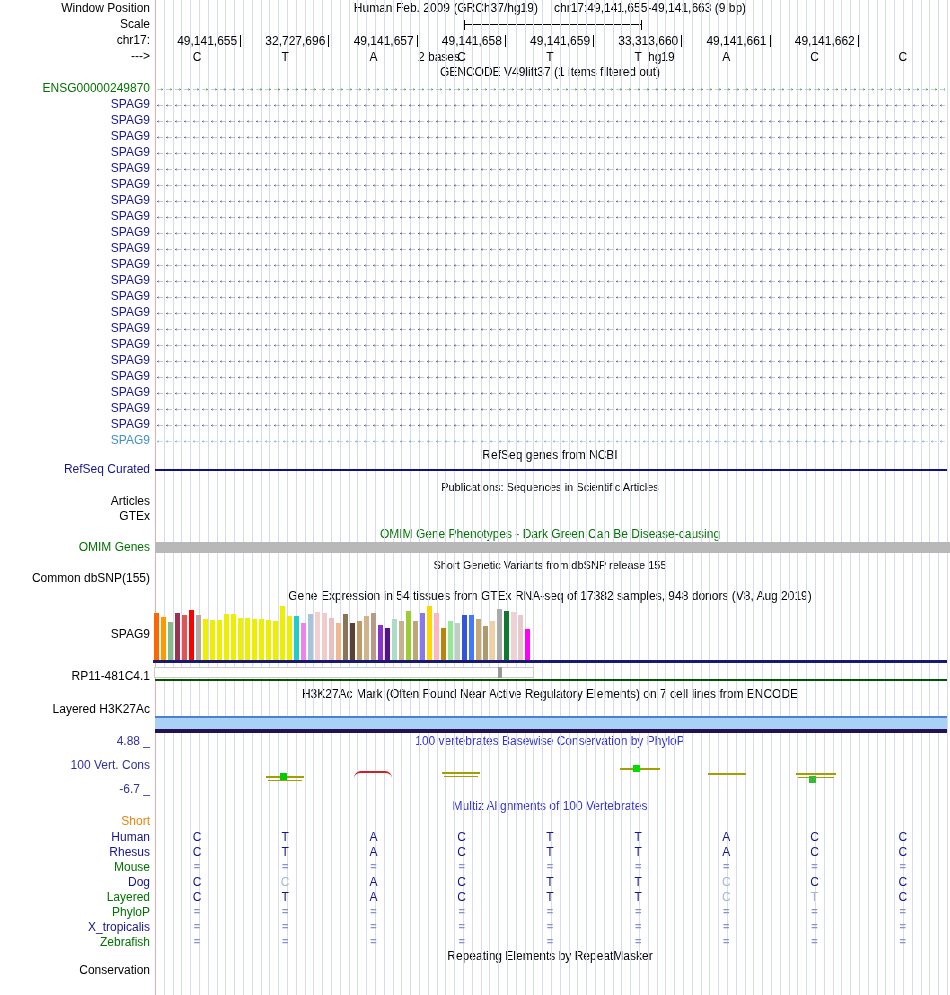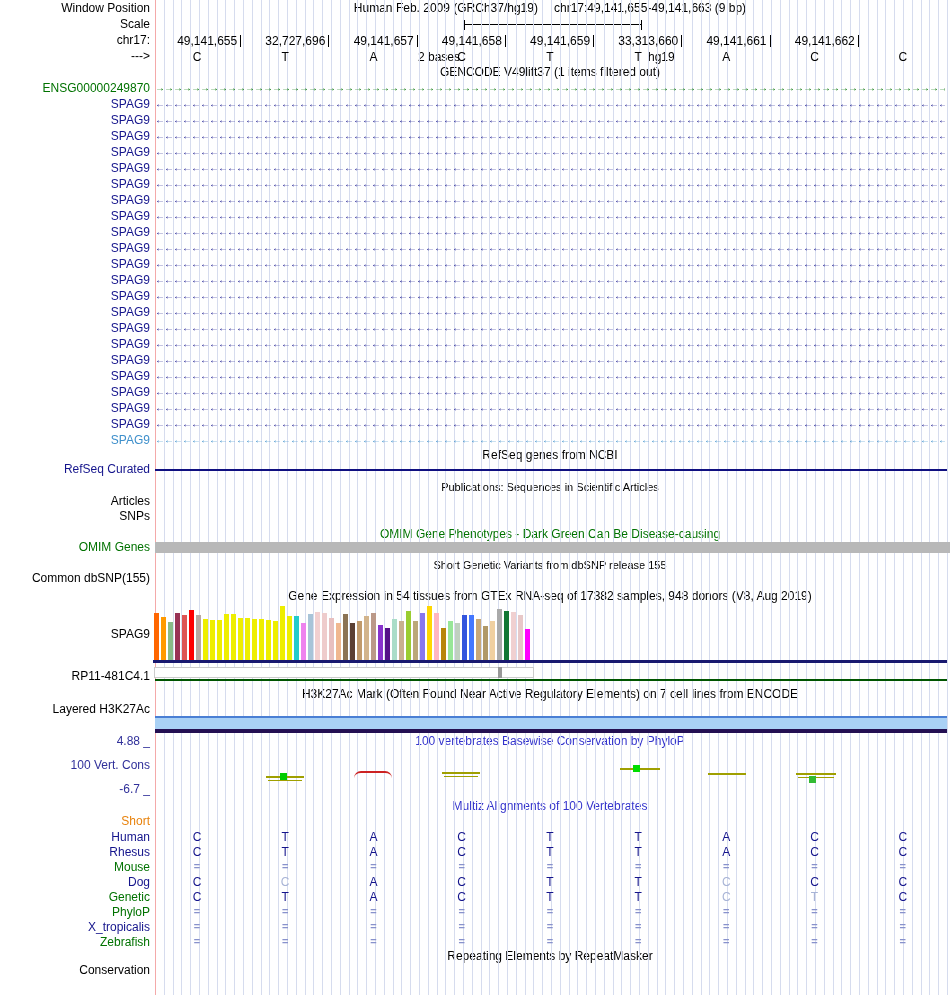--- a/index.html
+++ b/index.html
@@ -40,21 +40,21 @@
   <div class="ct" style="top:528px;color:#007200">OMIM Gene Phenotypes - Dark Green Can Be Disease-causing</div>
   <div class="ct sm" style="top:559px">Short Genetic Variants from dbSNP release 155</div>
   <div class="ct" style="top:590px">Gene Expression in 54 tissues from GTEx RNA-seq of 17382 samples, 948 donors (V8, Aug 2019)</div>
   <div class="ct" style="top:688px">H3K27Ac Mark (Often Found Near Active Regulatory Elements) on 7 cell lines from ENCODE</div>
   <div class="ct" style="top:735px;color:#3333CC">100 vertebrates Basewise Conservation by PhyloP</div>
   <div class="ct" style="top:800px;color:#3333CC">Multiz Alignments of 100 Vertebrates</div>
   <div class="ct" style="top:950px">Repeating Elements by RepeatMasker</div>
 
   <div class="lbl" style="top:463px;color:#14148C">RefSeq Curated</div>
   <div class="lbl" style="top:495px">Articles</div>
-  <div class="lbl" style="top:510px">SNPs</div>
+  <div class="lbl" style="top:510px">GTEx</div>
   <div class="lbl" style="top:541px;color:#007200">OMIM Genes</div>
   <div class="lbl" style="top:572px">Common dbSNP(155)</div>
   <div class="lbl" style="top:628px">SPAG9</div>
   <div class="lbl" style="top:670px">RP11-481C4.1</div>
   <div class="lbl" style="top:703px">Layered H3K27Ac</div>
   <div class="lbl" style="top:735px;color:#30309A">4.88 _</div>
   <div class="lbl" style="top:759px;color:#30309A">100 Vert. Cons</div>
   <div class="lbl" style="top:783px;color:#30309A">-6.7 _</div>
   <div class="lbl" style="top:815px;color:#E8820C">Short</div>
   <div class="lbl" style="top:964px">Conservation</div>
@@ -330,21 +330,21 @@
     <div style="position: absolute; left: 0px; top: 875px; width: 150px; text-align: right; color: rgb(20, 20, 140);">Dog</div>
     <div style="position: absolute; left: 189px; top: 875px; width: 16px; text-align: center; color: rgb(20, 20, 140); font-size: 12px; font-weight: normal;">C</div>
     <div style="position: absolute; left: 277.2px; top: 875px; width: 16px; text-align: center; color: rgb(168, 180, 214); font-size: 12px; font-weight: normal;">C</div>
     <div style="position: absolute; left: 365.4px; top: 875px; width: 16px; text-align: center; color: rgb(20, 20, 140); font-size: 12px; font-weight: normal;">A</div>
     <div style="position: absolute; left: 453.7px; top: 875px; width: 16px; text-align: center; color: rgb(20, 20, 140); font-size: 12px; font-weight: normal;">C</div>
     <div style="position: absolute; left: 541.9px; top: 875px; width: 16px; text-align: center; color: rgb(20, 20, 140); font-size: 12px; font-weight: normal;">T</div>
     <div style="position: absolute; left: 630.1px; top: 875px; width: 16px; text-align: center; color: rgb(20, 20, 140); font-size: 12px; font-weight: normal;">T</div>
     <div style="position: absolute; left: 718.3px; top: 875px; width: 16px; text-align: center; color: rgb(168, 180, 214); font-size: 12px; font-weight: normal;">C</div>
     <div style="position: absolute; left: 806.5px; top: 875px; width: 16px; text-align: center; color: rgb(20, 20, 140); font-size: 12px; font-weight: normal;">C</div>
     <div style="position: absolute; left: 894.8px; top: 875px; width: 16px; text-align: center; color: rgb(20, 20, 140); font-size: 12px; font-weight: normal;">C</div>
-    <div style="position: absolute; left: 0px; top: 890px; width: 150px; text-align: right; color: rgb(0, 114, 0);">Genetic</div>
+    <div style="position: absolute; left: 0px; top: 890px; width: 150px; text-align: right; color: rgb(0, 114, 0);">Layered</div>
     <div style="position: absolute; left: 189px; top: 890px; width: 16px; text-align: center; color: rgb(20, 20, 140); font-size: 12px; font-weight: normal;">C</div>
     <div style="position: absolute; left: 277.2px; top: 890px; width: 16px; text-align: center; color: rgb(20, 20, 140); font-size: 12px; font-weight: normal;">T</div>
     <div style="position: absolute; left: 365.4px; top: 890px; width: 16px; text-align: center; color: rgb(20, 20, 140); font-size: 12px; font-weight: normal;">A</div>
     <div style="position: absolute; left: 453.7px; top: 890px; width: 16px; text-align: center; color: rgb(20, 20, 140); font-size: 12px; font-weight: normal;">C</div>
     <div style="position: absolute; left: 541.9px; top: 890px; width: 16px; text-align: center; color: rgb(20, 20, 140); font-size: 12px; font-weight: normal;">T</div>
     <div style="position: absolute; left: 630.1px; top: 890px; width: 16px; text-align: center; color: rgb(20, 20, 140); font-size: 12px; font-weight: normal;">T</div>
     <div style="position: absolute; left: 718.3px; top: 890px; width: 16px; text-align: center; color: rgb(168, 180, 214); font-size: 12px; font-weight: normal;">C</div>
     <div style="position: absolute; left: 806.5px; top: 890px; width: 16px; text-align: center; color: rgb(168, 180, 214); font-size: 12px; font-weight: normal;">T</div>
     <div style="position: absolute; left: 894.8px; top: 890px; width: 16px; text-align: center; color: rgb(20, 20, 140); font-size: 12px; font-weight: normal;">C</div>
     <div style="position: absolute; left: 0px; top: 905px; width: 150px; text-align: right; color: rgb(0, 114, 0);">PhyloP</div>

